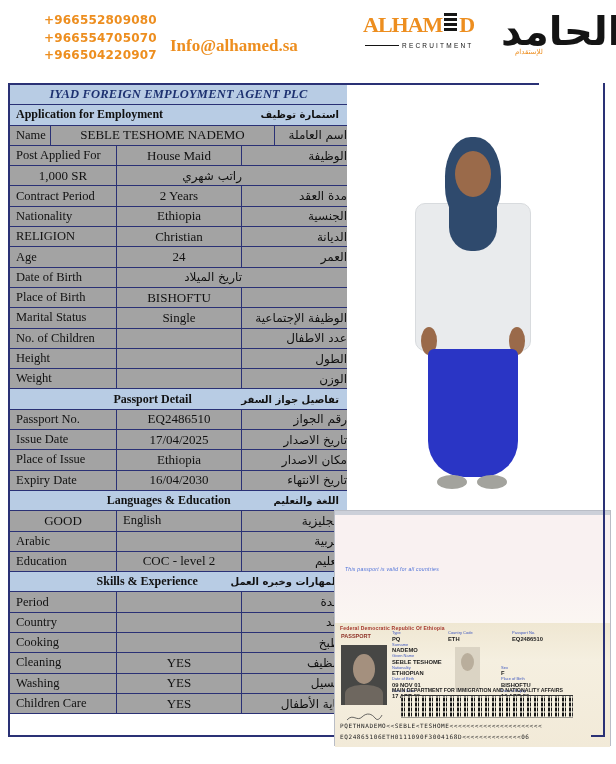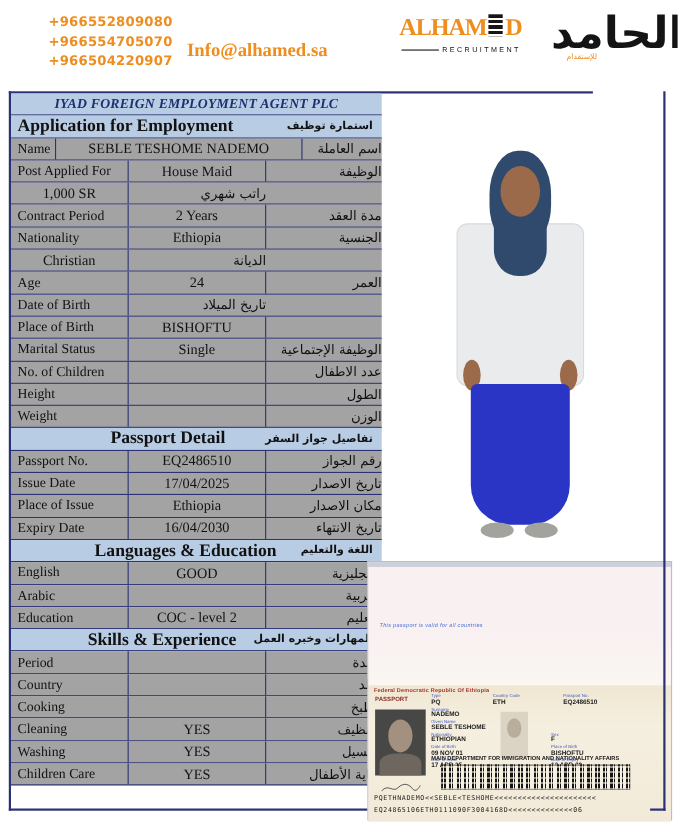--- a/index.html
+++ b/index.html
@@ -44,21 +44,21 @@
     font-weight:bold;font-style:italic;font-size:12.5px;color:#1d3170;letter-spacing:.2px}
   .cols-std{grid-template-columns:107px 125px 105px}
   .cols-name{grid-template-columns:41px 224px 72px}
   .cell{display:flex;align-items:center;font-size:12.5px}
   .c-en{padding-left:6px;border-right:1.5px solid var(--navy)}
   .c-val{justify-content:center;border-right:1.5px solid var(--navy);font-size:13px}
   .c-ar{justify-content:flex-start;padding-left:8px;direction:rtl;font-size:12px;
     font-family:"DejaVu Sans",sans-serif}
   .hrow{display:flex;align-items:center;justify-content:space-between;background:var(--lblue);
     font-weight:bold;padding:0 8px 0 6px}
-  .h-en{font-size:16px}
+  .h-en{font-size:12px}
   .h-ar{font-size:10px;direction:rtl;font-family:"DejaVu Sans",sans-serif}
   .hdr-centered .h-en{flex:1;text-align:center;padding-left:48px}
   
   .photo{position:absolute;left:339px;top:2px;width:262px;height:505px;background:#fff}
   .photo div{position:absolute}
   .p-hijab{left:96px;top:50px;width:56px;height:86px;background:#2f4a6d;border-radius:46% 46% 42% 42%}
   .p-face{left:106px;top:64px;width:36px;height:46px;background:#9a6a4a;border-radius:50%}
   .p-tunic{left:66px;top:116px;width:116px;height:148px;background:#e9ebed;border:1px solid #d8dbde;border-radius:10px}
   .p-scarf{left:100px;top:112px;width:48px;height:52px;background:#2f4a6d;border-radius:0 0 46% 46%}
   .p-handL{left:72px;top:240px;width:16px;height:28px;background:#9a6a4a;border-radius:50%}
@@ -144,20 +144,21 @@
           <div class="cell c-en">Contract Period</div>
           <div class="cell c-val">2 Years</div>
           <div class="cell c-ar" dir="rtl">مدة العقد</div>
         </div>
         <div class="trow cols-std">
           <div class="cell c-en">Nationality</div>
           <div class="cell c-val">Ethiopia</div>
           <div class="cell c-ar" dir="rtl">الجنسية</div>
         </div>
         <div class="trow cols-std">
+          <div class="cell c-en">RELIGION</div>
           <div class="cell c-val">Christian</div>
           <div class="cell c-ar" dir="rtl">الديانة</div>
         </div>
         <div class="trow cols-std">
           <div class="cell c-en">Age</div>
           <div class="cell c-val">24</div>
           <div class="cell c-ar" dir="rtl">العمر</div>
         </div>
         <div class="trow cols-std">
           <div class="cell c-en">Date of Birth</div>
@@ -210,22 +211,22 @@
         <div class="trow cols-std">
           <div class="cell c-en">Expiry Date</div>
           <div class="cell c-val">16/04/2030</div>
           <div class="cell c-ar" dir="rtl">تاريخ الانتهاء</div>
         </div>
         <div class="trow hrow hdr-centered">
           <div class="h-en">Languages &amp; Education</div>
           <div class="h-ar" dir="rtl">اللغة والتعليم</div>
         </div>
         <div class="trow cols-std">
+          <div class="cell c-val">GOOD</div>
           <div class="cell c-en">English</div>
-          <div class="cell c-val">GOOD</div>
           <div class="cell c-ar" dir="rtl">الإنجليزية</div>
         </div>
         <div class="trow cols-std">
           <div class="cell c-en">Arabic</div>
           <div class="cell c-val"></div>
           <div class="cell c-ar" dir="rtl">العربية</div>
         </div>
         <div class="trow cols-std">
           <div class="cell c-en">Education</div>
           <div class="cell c-val">COC - level 2</div>

